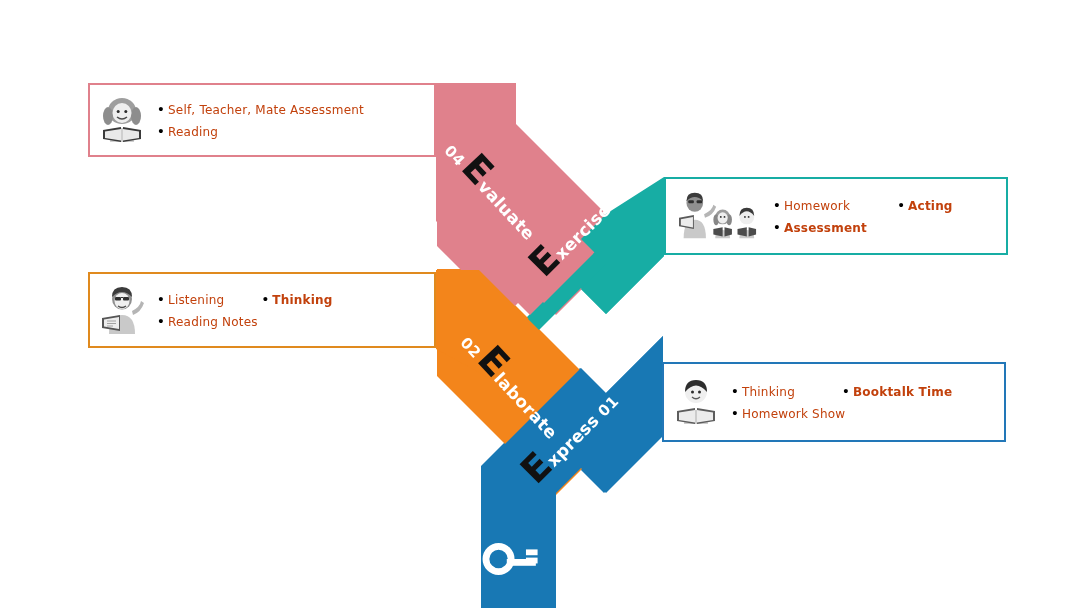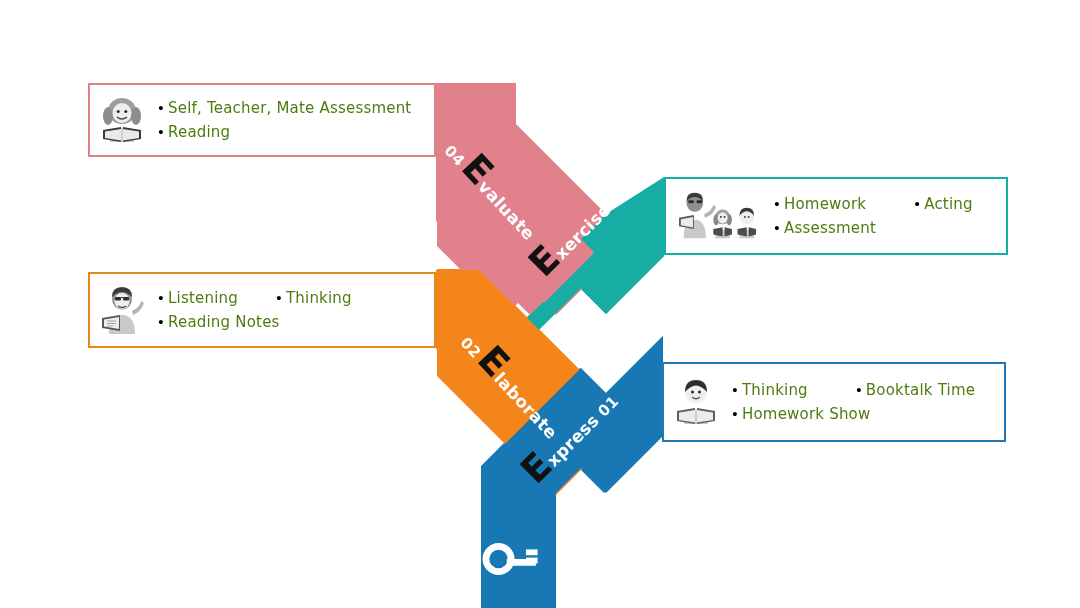--- a/index.html
+++ b/index.html
@@ -75,26 +75,26 @@
     display: inline-block;
     width: 14px;
     text-align: center;
     font-size: 15px;
     line-height: 1;
     color: #000;
     flex: 0 0 14px;
   }
   .item-text {
     font-family: "DejaVu Sans", sans-serif;
-    font-size: 15px;
-    color: #4d7c0f;
+    font-size: 12px;
+    color: #c2410c;
     letter-spacing: 0.2px;
   }
   .item-text.bold {
-    font-weight: normal;
+    font-weight: bold;
   }
   .gap-a { margin-left: 34px; }
   .gap-b { margin-left: 44px; }
 
   
   #box-evaluate { left: 88px;  top: 83px;  width: 348px; height: 74px; }
   #box-exercise { left: 664px; top: 177px; width: 344px; height: 78px; }
   #box-elaborate{ left: 88px;  top: 272px; width: 348px; height: 76px; }
   #box-express  { left: 662px; top: 362px; width: 344px; height: 80px; }
 

